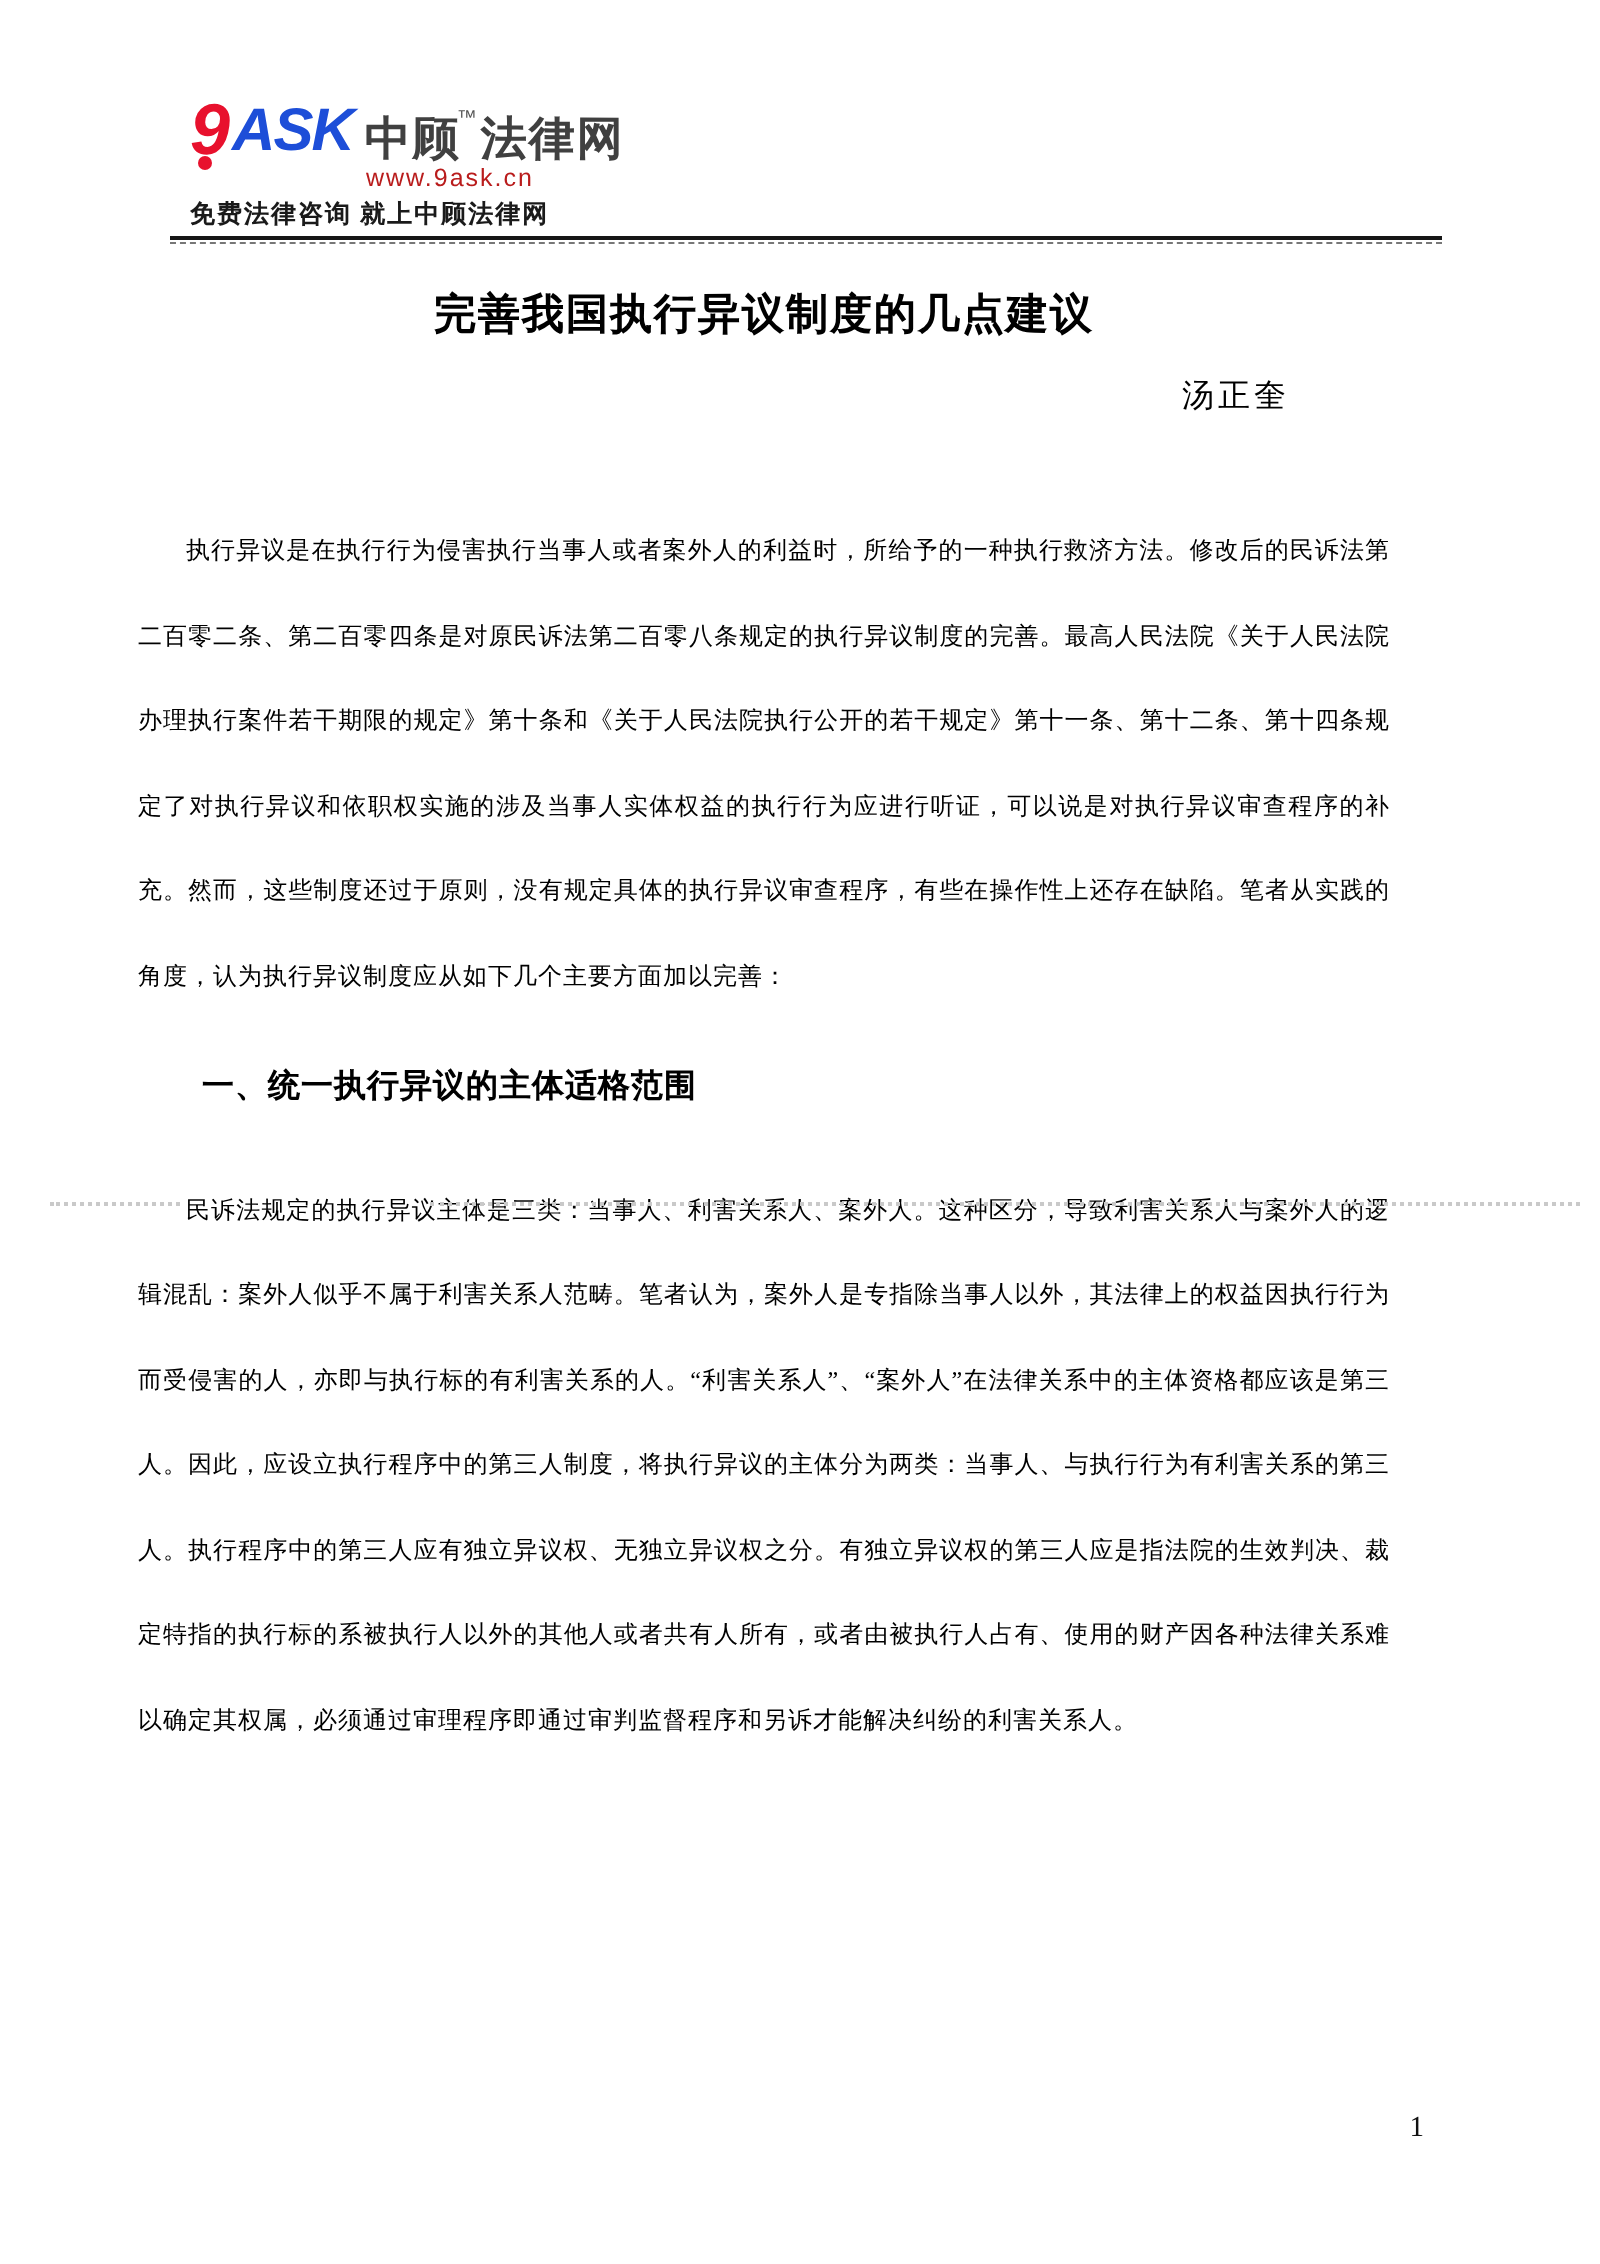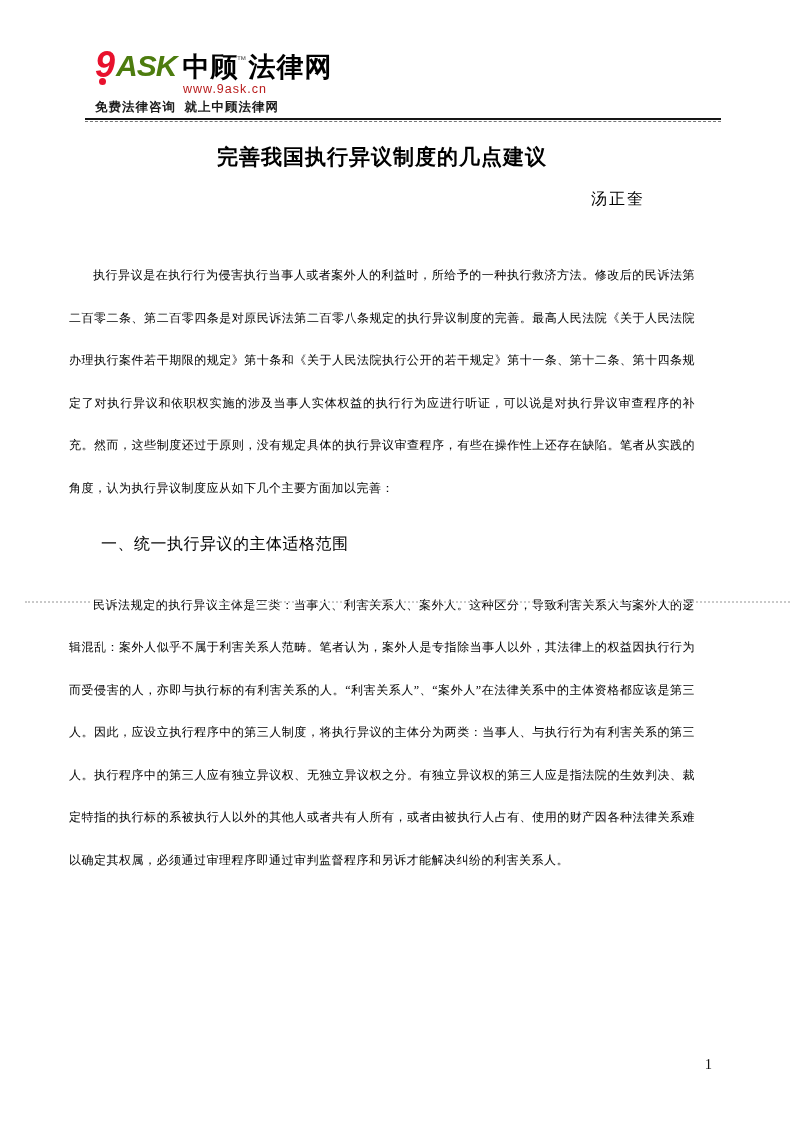--- a/index.html
+++ b/index.html
@@ -21,44 +21,44 @@
     font-family: "Liberation Sans", "DejaVu Sans", sans-serif;
     font-weight: 900; font-style: italic;
     font-size: 36px; line-height: 0.85;
     position: relative; padding-right: 1px;
   }
   .logo-9::after {
     content: ""; position: absolute; left: 4px; bottom: -4px;
     width: 7px; height: 7px; border-radius: 50%; background: #e8112d;
   }
   .logo-ask {
-    color: #4d7c0f;
+    color: #1d4ed8;
     font-family: "Liberation Sans", "DejaVu Sans", sans-serif;
     font-weight: 900; font-style: italic;
     font-size: 30px; letter-spacing: -1px; padding-right: 6px;
   }
   .logo-cn {
-    color: #000000;
+    color: #404040;
     font-family: "Liberation Sans", "DejaVu Sans", sans-serif;
-    font-weight: 900; font-size: 27px; letter-spacing: 1px;
+    font-weight: 900; font-size: 23px; letter-spacing: 1px;
   }
   .logo-tm {
     color: #555; font-size: 10px; vertical-align: top;
     position: relative; top: -16px; left: -2px;
     font-family: "Liberation Sans", "DejaVu Sans", sans-serif;
   }
   .logo-url {
     color: #b91c1c; font-size: 12.5px; letter-spacing: 1px;
     font-family: "Liberation Sans", "DejaVu Sans", sans-serif;
     margin: 1px 0 0 88px;
   }
   .brand-tagline {
     color: #1a1a1a; font-size: 12.5px; font-weight: bold;
     letter-spacing: 1px; margin-top: 3px;
-    font-family: Liberation Mono, monospace;
+    font-family: Liberation Serif, serif;
   }
   .header-rule {
     position: absolute; top: 118px; left: 85px; width: 636px; height: 4px;
     border-top: 2px solid #161616;
     border-bottom: 1px dashed #777;
   }
 
   
   .content { position: absolute; top: 142px; left: 69px; width: 626px; }
   .doc-title {
@@ -70,21 +70,21 @@
     margin-top: 16px; padding-right: 50px; letter-spacing: 2px;
   }
   p.body-par {
     font-size: 12px; line-height: 42.5px;
     text-align: justify; text-indent: 2em;
     letter-spacing: 0.5px;
   }
   .par-1 { margin-top: 44px; }
   .sec-heading {
     font-size: 16px; line-height: 42.5px; text-indent: 2em;
-    margin-top: 14px; letter-spacing: 0.5px; font-weight: normal;
+    margin-top: 14px; letter-spacing: 0.5px; font-weight: bold;
   }
   .par-2 { margin-top: 18px; }
 
   
   .dotted-sep { position: absolute; top: 601px; left: 0; width: 800px; height: 3px; }
   .dotted-sep .seg-a {
     position: absolute; left: 25px; width: 65px; top: 0;
     border-top: 2px dotted #c9c9c9;
   }
   .dotted-sep .seg-b {

